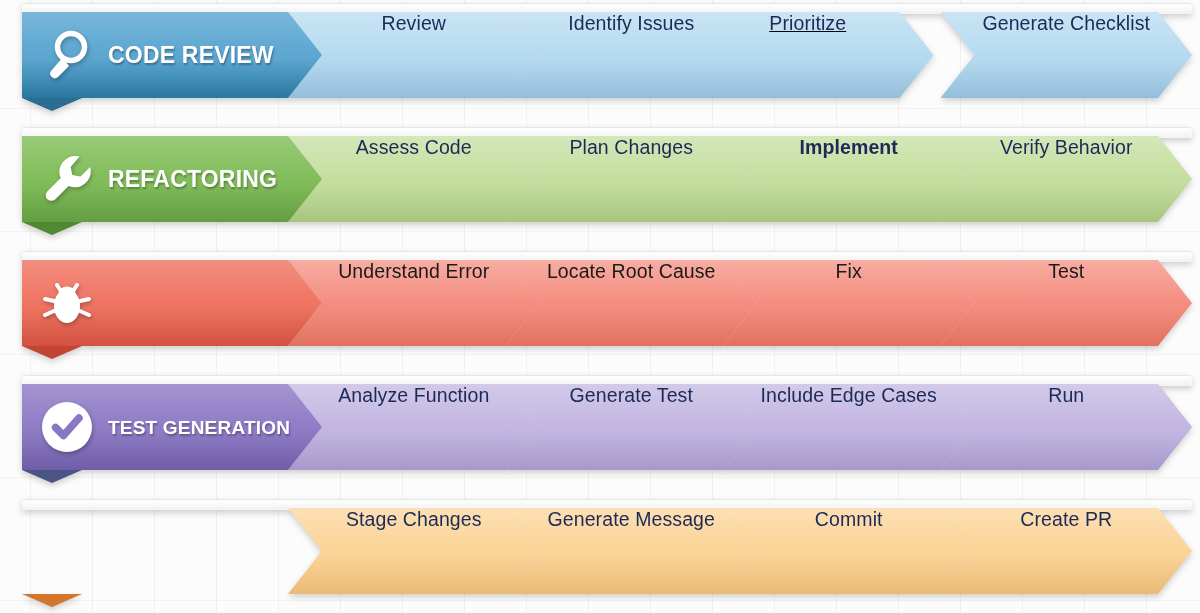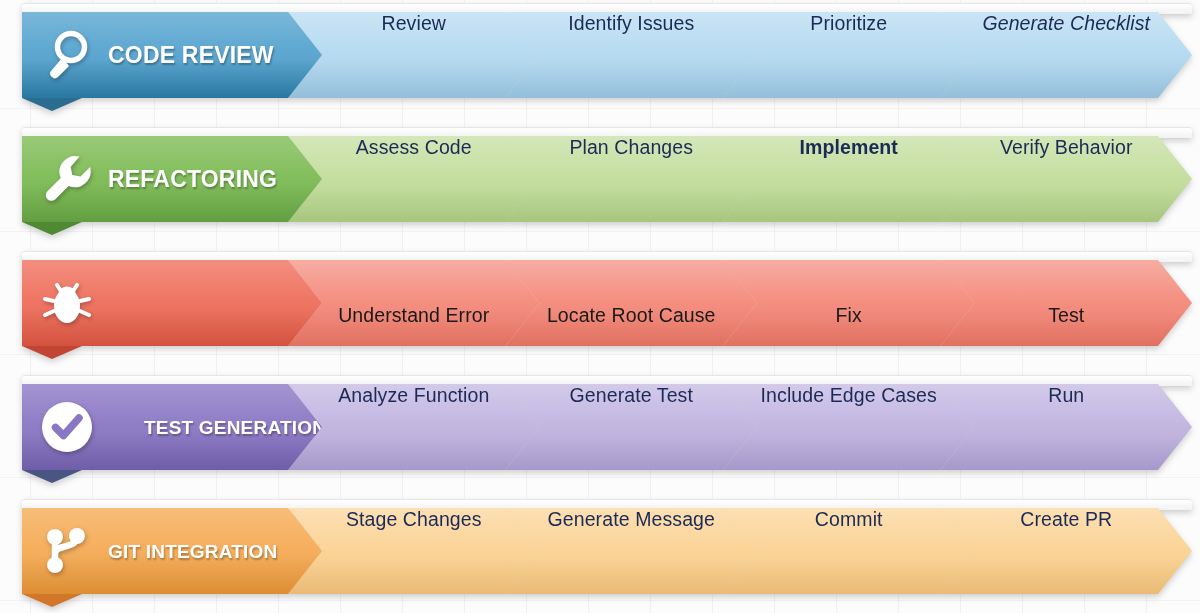--- a/index.html
+++ b/index.html
@@ -148,21 +148,21 @@
   }
 
   .step-label {
     position: relative;
     z-index: 2;
     font-size: 19.5px;
     color: #1b2a56;
     white-space: nowrap;
     letter-spacing: 0.1px;
   }
-  .step-label.dark { color: #1a1a1a; margin-top: 44px; }
+  .step-label.dark { color: #1a1a1a; }
 </style>
 </head>
 <body>
 
 <div id="bg-grid"></div>
 
 <div id="rows">
     <div class="row" style="top: 12px;">
       <div class="row-lip"></div>
       <div class="strip">
@@ -174,25 +174,25 @@
             </svg>
           </span>
           <span class="header-label">CODE REVIEW</span>
         </div>
         <div class="step-seg" style="left: 288px; width: 251.5px; z-index: 20; background: linear-gradient(rgb(179, 217, 240) 0%, rgb(179, 217, 240) 58%, rgb(156, 201, 230) 100%);">
           <span class="step-label" style="color: rgb(27, 42, 86);">Review</span>
         </div>
         <div class="step-seg" style="left: 505.5px; width: 251.5px; z-index: 19; background: linear-gradient(rgb(179, 217, 240) 0%, rgb(179, 217, 240) 58%, rgb(156, 201, 230) 100%);">
           <span class="step-label" style="color: rgb(27, 42, 86);">Identify Issues</span>
         </div>
-        <div class="step-seg" style="left: 723px; width: 251.5px; z-index: 18; background: linear-gradient(rgb(179, 217, 240) 0%, rgb(179, 217, 240) 58%, rgb(156, 201, 230) 100%);">
+        <div class="step-seg" style="left: 682px; width: 251.5px; z-index: 18; background: linear-gradient(rgb(179, 217, 240) 0%, rgb(179, 217, 240) 58%, rgb(156, 201, 230) 100%); text-decoration: underline;">
           <span class="step-label" style="color: rgb(27, 42, 86);">Prioritize</span>
         </div>
         <div class="step-seg last" style="left: 940.5px; width: 251.5px; z-index: 17; background: linear-gradient(rgb(179, 217, 240) 0%, rgb(179, 217, 240) 58%, rgb(156, 201, 230) 100%);">
-          <span class="step-label" style="color: rgb(27, 42, 86); font-style: italic;">Generate Checklist</span>
+          <span class="step-label" style="color: rgb(27, 42, 86);">Generate Checklist</span>
         </div>
       </div>
       <div class="ribbon-tail" style="border-top-color: rgb(43, 109, 145);"></div>
     </div>
     <div class="row" style="top: 136px;">
       <div class="row-lip"></div>
       <div class="strip">
         <div class="header-seg" style="width: 300px; background: linear-gradient(rgb(125, 187, 84) 0%, rgb(125, 187, 84) 55%, rgb(105, 168, 70) 100%); position: absolute; z-index: 30;">
           <span class="header-icon">
             <svg width="60" height="60" viewBox="0 0 60 60">
@@ -246,21 +246,21 @@
         </div>
         <div class="step-seg last" style="left: 940.5px; width: 251.5px; z-index: 17; background: linear-gradient(rgb(244, 137, 122) 0%, rgb(244, 137, 122) 58%, rgb(238, 119, 101) 100%);">
           <span class="step-label dark" style="color: rgb(26, 26, 26);">Test</span>
         </div>
       </div>
       <div class="ribbon-tail" style="border-top-color: rgb(194, 68, 51);"></div>
     </div>
     <div class="row" style="top: 384px;">
       <div class="row-lip"></div>
       <div class="strip">
-        <div class="header-seg" style="width: 300px; background: linear-gradient(rgb(138, 119, 196) 0%, rgb(138, 119, 196) 55%, rgb(118, 99, 179) 100%); position: absolute; z-index: 30; gap: 36px;">
+        <div class="header-seg" style="width: 300px; background: linear-gradient(rgb(138, 119, 196) 0%, rgb(138, 119, 196) 55%, rgb(118, 99, 179) 100%); position: absolute; z-index: 30;">
           <span class="header-icon">
             <svg width="60" height="60" viewBox="0 0 60 60">
               <circle cx="30" cy="30" r="25" fill="#fff"></circle>
               <path d="M18.5 30.5 L26.5 38.5 L42 21" fill="none" stroke="#8a77c4" stroke-width="7.5" stroke-linecap="round" stroke-linejoin="round"></path>
             </svg>
           </span>
           <span class="header-label xsmall">TEST GENERATION</span>
         </div>
         <div class="step-seg" style="left: 288px; width: 251.5px; z-index: 20; background: linear-gradient(rgb(192, 179, 224) 0%, rgb(192, 179, 224) 58%, rgb(176, 161, 214) 100%);">
           <span class="step-label" style="color: rgb(27, 42, 86);">Analyze Function</span>
@@ -273,34 +273,20 @@
         </div>
         <div class="step-seg last" style="left: 940.5px; width: 251.5px; z-index: 17; background: linear-gradient(rgb(192, 179, 224) 0%, rgb(192, 179, 224) 58%, rgb(176, 161, 214) 100%);">
           <span class="step-label" style="color: rgb(27, 42, 86);">Run</span>
         </div>
       </div>
       <div class="ribbon-tail" style="border-top-color: rgb(74, 85, 132);"></div>
     </div>
     <div class="row" style="top: 508px;">
       <div class="row-lip"></div>
       <div class="strip">
-        <div class="header-seg" style="width: 300px; background: linear-gradient(rgb(245, 171, 85) 0%, rgb(245, 171, 85) 55%, rgb(235, 150, 55) 100%); position: absolute; z-index: 30;">
-          <span class="header-icon">
-            <svg width="58" height="58" viewBox="0 0 58 58">
-              <g stroke="#fff" stroke-width="6.5" stroke-linecap="round" fill="none">
-                <path d="M17 18 L17 40"></path>
-                <path d="M17 31 C17 23 38 26 38 17"></path>
-              </g>
-              <circle cx="17" cy="15" r="8" fill="#fff"></circle>
-              <circle cx="17" cy="43" r="8" fill="#fff"></circle>
-              <circle cx="39" cy="14" r="8" fill="#fff"></circle>
-            </svg>
-          </span>
-          <span class="header-label xsmall">GIT INTEGRATION</span>
-        </div>
         <div class="step-seg" style="left: 288px; width: 251.5px; z-index: 20; background: linear-gradient(rgb(251, 210, 147) 0%, rgb(251, 210, 147) 58%, rgb(247, 197, 124) 100%);">
           <span class="step-label" style="color: rgb(27, 42, 86);">Stage Changes</span>
         </div>
         <div class="step-seg" style="left: 505.5px; width: 251.5px; z-index: 19; background: linear-gradient(rgb(251, 210, 147) 0%, rgb(251, 210, 147) 58%, rgb(247, 197, 124) 100%);">
           <span class="step-label" style="color: rgb(27, 42, 86);">Generate Message</span>
         </div>
         <div class="step-seg" style="left: 723px; width: 251.5px; z-index: 18; background: linear-gradient(rgb(251, 210, 147) 0%, rgb(251, 210, 147) 58%, rgb(247, 197, 124) 100%);">
           <span class="step-label" style="color: rgb(27, 42, 86);">Commit</span>
         </div>
         <div class="step-seg last" style="left: 940.5px; width: 251.5px; z-index: 17; background: linear-gradient(rgb(251, 210, 147) 0%, rgb(251, 210, 147) 58%, rgb(247, 197, 124) 100%);">

